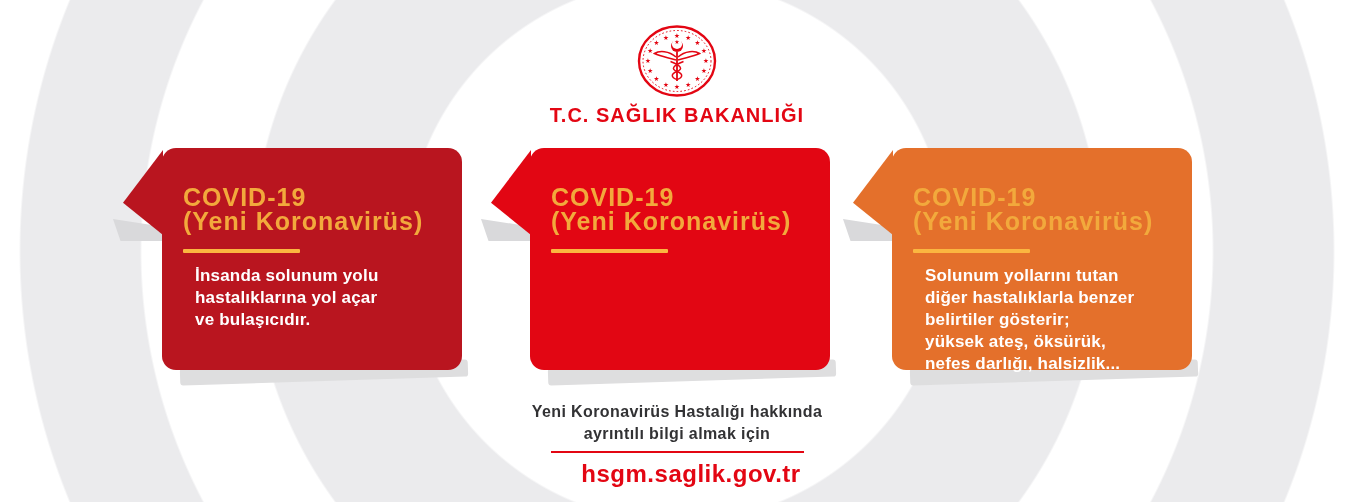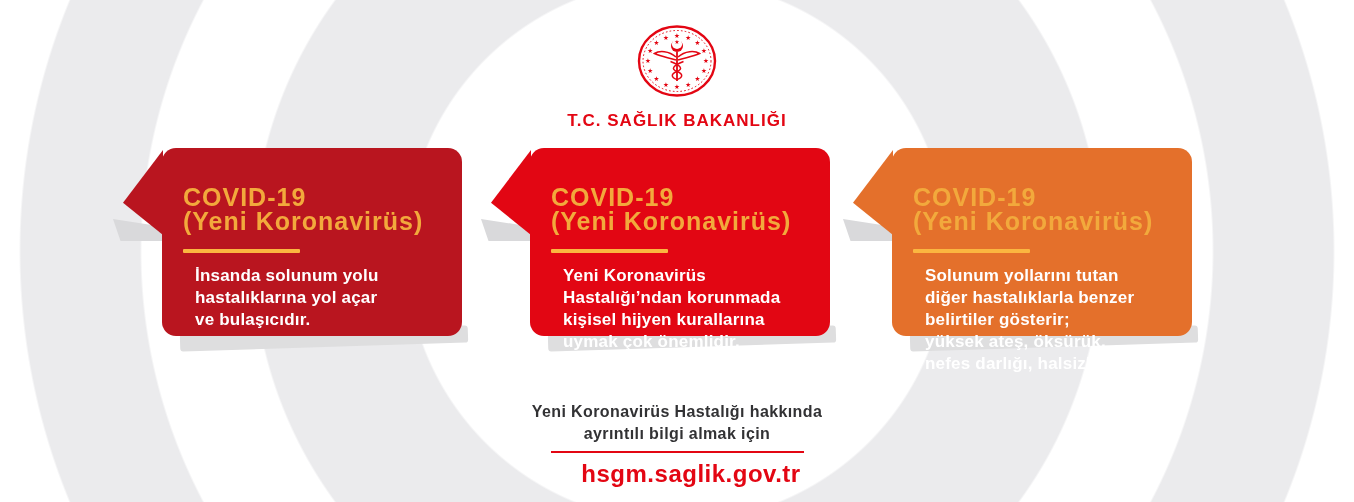--- a/index.html
+++ b/index.html
@@ -13,26 +13,26 @@
         #ffffff 0px, #ffffff 270px,
         #ebebed 272px, #ebebed 423px,
         #ffffff 425px, #ffffff 535px,
         #ebebed 537px, #ebebed 656px,
         #ffffff 658px);
   }
   
   .brand{position:absolute;left:0;right:0;top:24px;text-align:center;}
   .brand svg{display:block;margin:0 auto;}
   .brand-title{
-    margin-top:12px;
-    font-size:17px;font-weight:bold;letter-spacing:1px;
+    margin-top:4px;
+    font-size:20px;font-weight:bold;letter-spacing:1px;
     line-height:1.1;
   }
   
-  .card{position:absolute;top:148px;width:300px;height:188px;}
+  .card{position:absolute;top:148px;width:300px;height:222px;}
   .card--1{left:162px;}
   .card--2{left:530px;}
   .card--3{left:892px;}
   .card-shadow{
     position:absolute;left:18px;right:-6px;bottom:-11px;height:17px;
     background:#dededf;border-radius:3px;
     transform:rotate(-1.8deg);
   }
   .tail-shadow{
     position:absolute;left:-49px;top:67px;width:50px;height:26px;
@@ -139,24 +139,20 @@
   </article>
 
   <article class="card card--2">
     <div class="card-shadow"></div>
     <div class="tail-shadow"></div>
     <div class="bubble" style="background-color: rgb(226, 6, 19);">
       <div class="tail"></div>
       <h2 class="card-title" style="color: rgb(242, 169, 60);">COVID-19
 (Yeni Koronavirüs)</h2>
       <div class="title-divider" style="background-color: rgb(251, 182, 64);"></div>
-      <p class="card-body">Yeni Koronavirüs
-Hastalığı’ndan korunmada
-kişisel hijyen kurallarına
-uymak çok önemlidir.</p>
     </div>
   </article>
 
   <article class="card card--3">
     <div class="card-shadow"></div>
     <div class="tail-shadow"></div>
     <div class="bubble" style="background-color: rgb(228, 112, 43);">
       <div class="tail"></div>
       <h2 class="card-title" style="color: rgb(242, 169, 60);">COVID-19
 (Yeni Koronavirüs)</h2>

